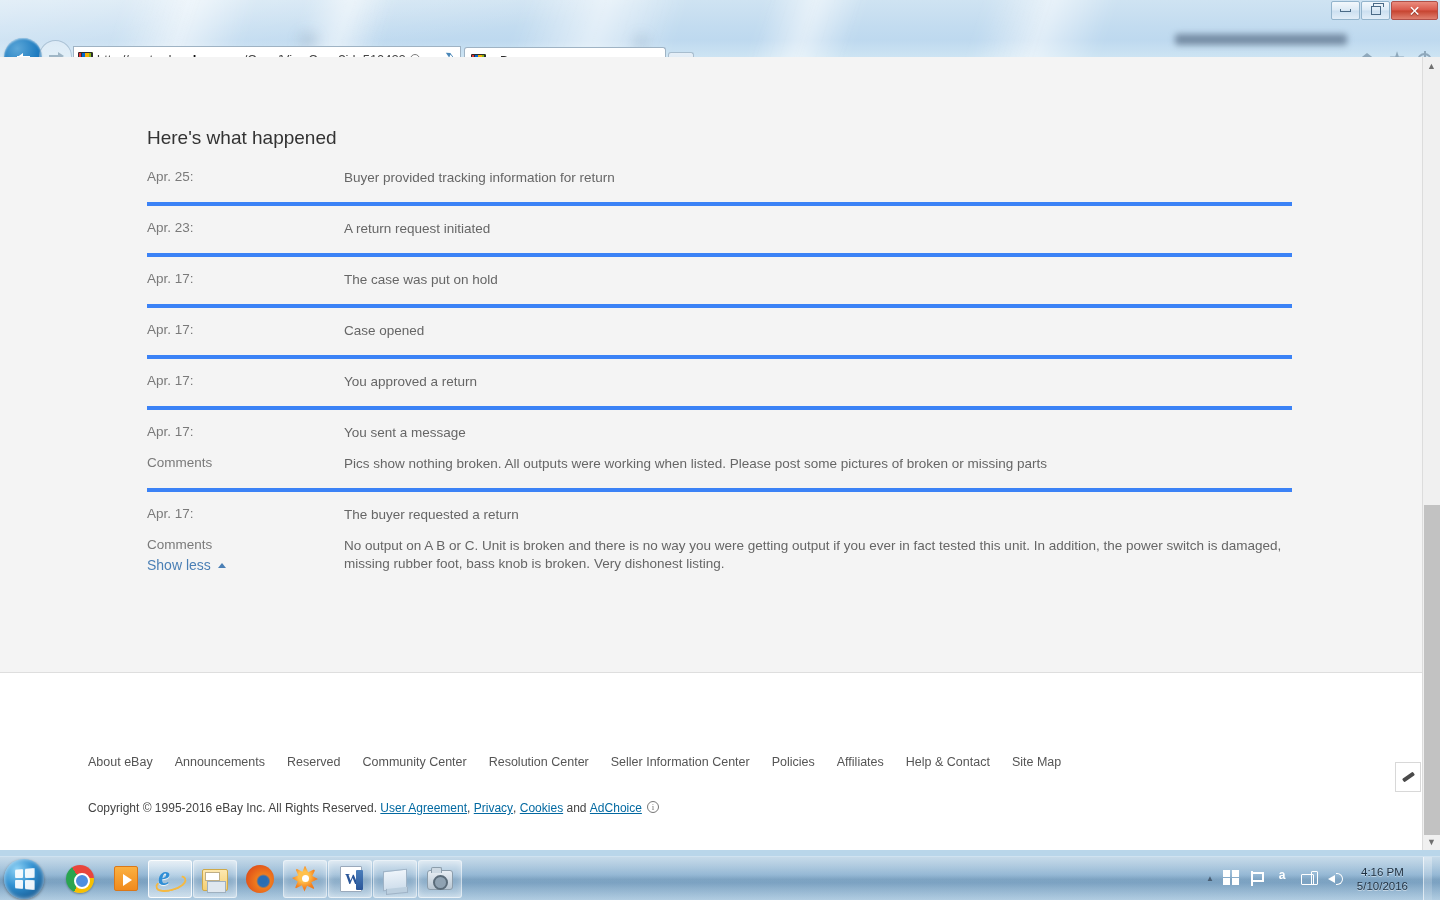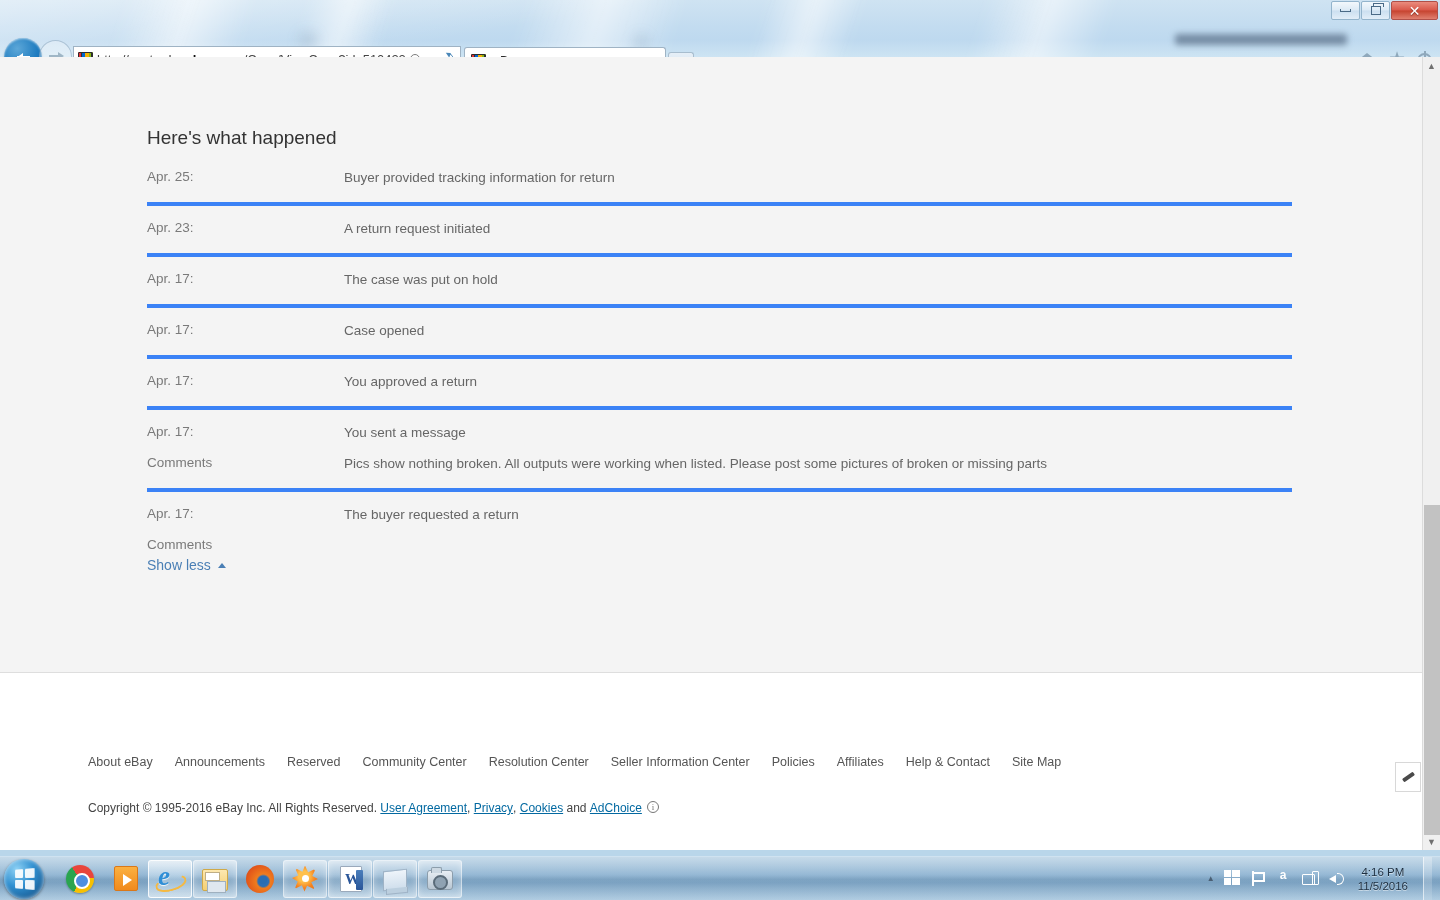--- a/index.html
+++ b/index.html
@@ -560,20 +560,21 @@
             </div>
           </div>
 
           <div class="trow">
             <div class="tline">
               <div class="tlabel">Apr. 17:</div>
               <div class="tvalue">The buyer requested a return</div>
             </div>
             <div class="tline">
               <div class="tlabel">Comments</div>
+              <div class="tvalue">No output on A B or C. Unit is broken and there is no way you were getting output if you ever in fact tested this unit. In addition, the power switch is damaged, missing rubber foot, bass knob is broken. Very dishonest listing.</div>
             </div>
           </div>
 
         </div>
 
         <div id="showless">
           <span>Show less</span>
           <span class="caret-up"></span>
         </div>
       </div>
@@ -671,19 +672,19 @@
             <i></i>
             <i></i>
           </span>
         </span>
       <span class="tray-ico tico-pennant"></span>
       <span class="tray-ico"><span class="tico-avast"></span></span>
       <span class="tray-ico tico-net"></span>
       <span class="tray-ico tico-vol"></span>
       <div id="clock">
         <div>4:16 PM</div>
-        <div>11/5/2016</div>
+        <div>5/10/2016</div>
       </div>
       <div id="tb-showdesk"></div>
     </div>
   </div>
 
 </div>
 
 </body></html>

